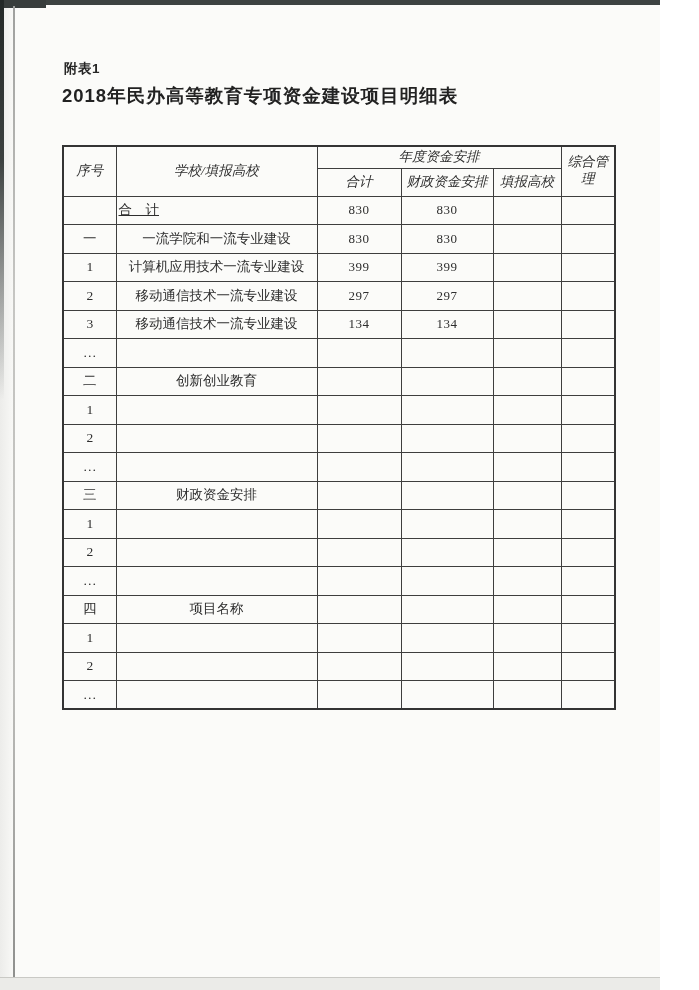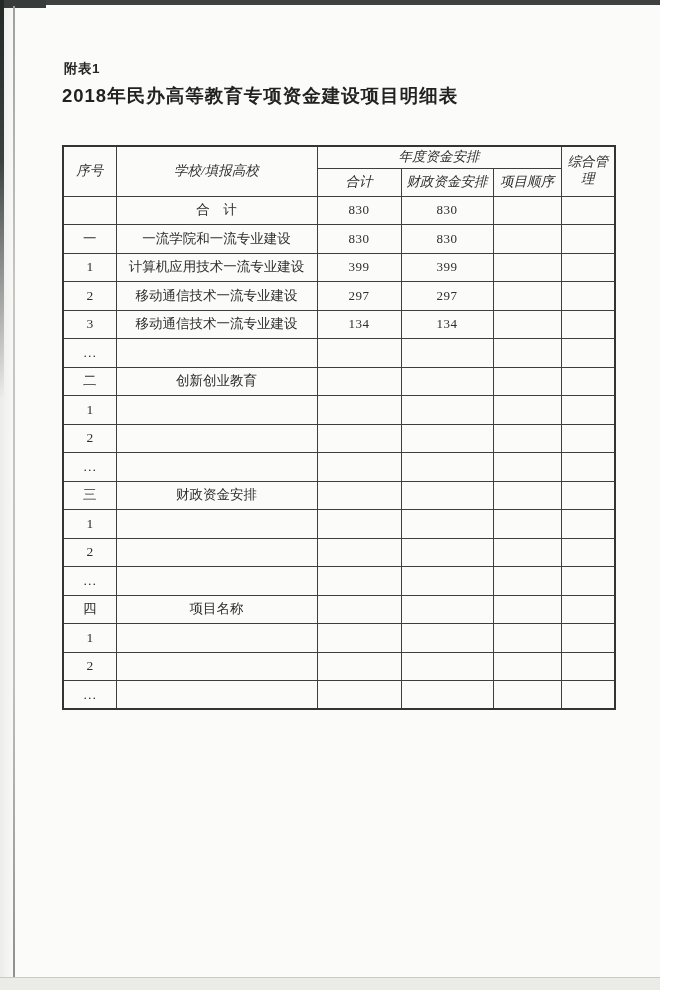--- a/index.html
+++ b/index.html
@@ -59,21 +59,21 @@
     color:#2e2e2e;
     text-align:center;
     box-sizing:border-box;
   }
   table.grid th{font-size:13.5px;line-height:1.25;font-style:italic;}
   thead tr.h-top{height:22px;}
   thead tr.h-sub{height:28px;}
   tbody tr{height:28.5px;}
   tbody td{font-size:13.5px;}
   td.col-name{text-align:left;padding-left:6px;}
-  td.col-name.center{text-align:center;padding-left:2px;}
+  td.col-name.center{text-align:left;padding-left:2px;text-decoration:underline;}
   td.col-total,td.col-fiscal{font-size:13px;letter-spacing:.5px;}
   th.th-order{line-height:1.35;}
 </style>
 </head>
 <body>
 
 <div class="page">
 
   <div class="left-margin-shade"></div>
   <div class="edge-top"></div>
@@ -99,21 +99,21 @@
     <thead>
       <tr class="h-top">
         <th rowspan="2">序号</th>
         <th rowspan="2">学校/填报高校</th>
         <th colspan="3">年度资金安排</th>
         <th rowspan="2" class="th-order">综合管理</th>
       </tr>
       <tr class="h-sub">
         <th>合计</th>
         <th>财政资金安排</th>
-        <th>项目顺序</th>
+        <th>填报高校</th>
       </tr>
     </thead>
     <tbody>
         <tr>
           <td class="col-seq"></td>
           <td class="col-name center">合　计</td>
           <td class="col-total">830</td>
           <td class="col-fiscal">830</td>
           <td class="col-self"></td>
           <td class="col-order"></td>

